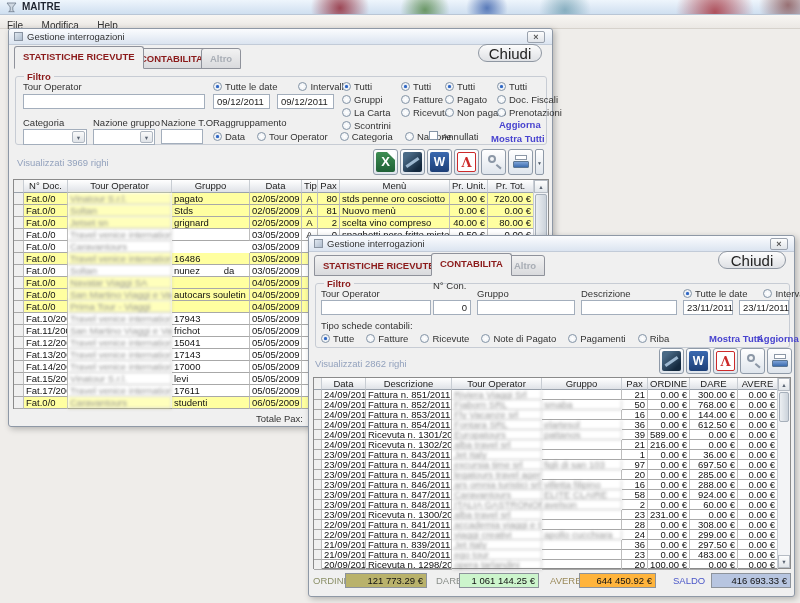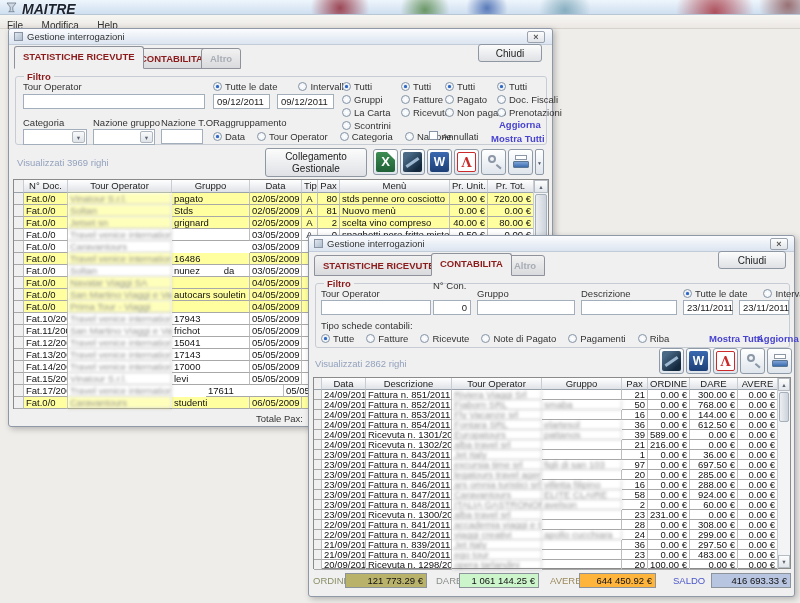--- a/index.html
+++ b/index.html
@@ -10,36 +10,36 @@
   .aerobar { position:absolute; left:0; top:0; width:800px; height:15px;
     background:
       radial-gradient(circle 45px at 340px 8px, rgba(140,30,45,.8), transparent 65%),
       radial-gradient(circle 38px at 425px 10px, rgba(70,125,55,.75), transparent 65%),
       radial-gradient(circle 32px at 487px 8px, rgba(45,85,165,.75), transparent 65%),
       radial-gradient(circle 40px at 565px 10px, rgba(70,130,150,.55), transparent 65%),
       radial-gradient(circle 60px at 715px 12px, rgba(165,45,55,.8), transparent 65%),
       radial-gradient(circle 45px at 788px 5px, rgba(120,60,60,.7), transparent 65%),
       linear-gradient(#eef5fc,#cfdff0);
     border-bottom:1px solid #b9c6d6; }
-  .aerobar .apptitle { position:absolute; left:22px; top:1px; font-size:14px; font-weight:bold; color:#1d2430; text-shadow:0 0 2px #fff;font-style:italic; }
+  .aerobar .apptitle { position:absolute; left:22px; top:1px; font-size:10px; font-weight:bold; color:#1d2430; text-shadow:0 0 2px #fff; }
   .app-ico { position:absolute; left:6px; top:2px; width:11px; height:11px; }
   .menubar { position:absolute; left:0; top:15px; width:800px; height:14px; background:linear-gradient(#f8f6f3,#ebe8e4); border-bottom:1px solid #d6d2cc; }
   .menubar span { display:inline-block; padding:1px 7px 0 7px; font-size:10px; color:#333; }
 
   
   .win { position:absolute; background:#f0f0f0; border:1px solid #8e98a6; border-radius:3px; box-shadow:2px 2px 6px rgba(0,0,0,.25); }
   .wtitle { position:absolute; left:0; top:0; right:0; height:16px; background:linear-gradient(#fbfcfe,#dbe4f0); border-bottom:1px solid #c2cbd8; border-radius:3px 3px 0 0; }
   .wtitle .ttxt { position:absolute; left:18px; top:2px; font-size:9.5px; color:#333; }
   .wtitle .tico { position:absolute; left:5px; top:3px; width:9px; height:9px; border:1px solid #8a94a2; background:linear-gradient(135deg,#dfe7f0,#aebccd); }
   .closebox { position:absolute; top:2px; width:18px; height:12px; background:linear-gradient(#fdfdfd,#e0e4e9); border:1px solid #9aa2ae; border-radius:2px; font-size:9px; line-height:10px; text-align:center; color:#555; font-weight:bold; }
 
   .tab { position:absolute; height:21px; line-height:20px; padding:0 8px; border:1px solid #8f929b; border-bottom:1px solid #8f929b; border-radius:3px 3px 0 0; background:linear-gradient(#f2f2f2,#d9dadd); color:#8b1a1a; font-weight:bold; font-size:9.5px; }
   .tab.active { background:#f0f0f0; border-bottom:1px solid #f0f0f0; z-index:3; height:23px; }
   .tab.disabled { color:#a8adb5; }
-  .btn { position:absolute; background:linear-gradient(#fcfcfc,#dfe1e5); border:1px solid #8f97a2; border-radius:3px; font-size:10px; color:#222; text-align:center; }
+  .btn { position:absolute; background:linear-gradient(#fcfcfc,#dfe1e5); border:1px solid #8f97a2; border-radius:9px; font-size:15px; color:#222; text-align:center; }
 
   fieldset.flt { position:absolute; border:1px solid #c7ccd4; border-radius:3px; }
   fieldset.flt legend { margin-left:8px; padding:0 3px; font-size:9.5px; font-weight:bold; color:#8b1a1a; }
   .lab { position:absolute; font-size:9.5px; color:#333; white-space:nowrap; }
   .tbox { position:absolute; height:15px; background:#fff; border:1px solid #a3aebc; font-size:9.5px; padding:1px 3px; color:#222; white-space:nowrap; }
   .tbox.num { text-align:right; }
   .sel { position:absolute; height:16px; background:#fff; border:1px solid #a3aebc; }
   .sel .arr { position:absolute; right:1px; top:1px; bottom:1px; width:13px; background:linear-gradient(#fafafa,#dfe3e8); border:1px solid #aeb6c0; border-radius:2px; font-size:5.5px; color:#5a6472; text-align:center; line-height:12px; }
   .link { position:absolute; font-size:9.5px; font-weight:bold; color:#4843cf; white-space:nowrap; }
   .status { position:absolute; font-size:9.5px; color:#93a2bd; white-space:nowrap; }
@@ -223,24 +223,20 @@
         <span>Nazione</span>
       </span>
     </div>
 
   <span class="cb" style="left:420px; top:102px;"></span>
   <span class="lab" style="left:433px; top:102px;">Annullati</span>
   <span class="link" style="left:490px; top:90px;">Aggiorna</span>
   <span class="link" style="left:482px; top:104px;">Mostra Tutti</span>
 
   <span class="status" style="left:8px; top:128px;">Visualizzati 3969 righi</span>
-  <div class="btn" style="left:256px; top:119px; width:102px; height:29px; padding-top:2px; line-height:12px;">
-    <div>Collegamento</div>
-    <div>Gestionale</div>
-  </div>
 
   <div class="icbtn" style="left:364px; top:120px;">
       <div class="ic-inner exl">X</div>
     </div>
   <div class="icbtn" style="left:391px; top:120px;">
       <div class="ic-inner rep"></div>
     </div>
   <div class="icbtn" style="left:418px; top:120px;">
       <div class="ic-inner wrd">W</div>
     </div>
@@ -458,21 +454,21 @@
         <div class="gcell al-c" style="width: 16px; line-height: 11px;"></div>
         <div class="gcell al-r" style="width: 22px; line-height: 11px;"></div>
         <div class="gcell al-l" style="width: 110px; line-height: 11px;"></div>
         <div class="gcell al-r" style="width: 38px; line-height: 11px;"></div>
         <div class="gcell al-r" style="width: 46px; line-height: 11px;"></div>
       </div>
       <div class="grow" style="height: 12px;">
         <div class="gcell selc" style="width: 10px; line-height: 11px;"></div>
         <div class="gcell al-l" style="width: 44px; line-height: 11px;">Fat.17/2009</div>
         <div class="gcell al-l blur" style="width: 104px; line-height: 11px;">Travel venice international</div>
-        <div class="gcell al-l" style="width: 78px; line-height: 11px; margin-left: 34px;">17611</div>
+        <div class="gcell al-l" style="width: 78px; line-height: 11px;">17611</div>
         <div class="gcell al-c" style="width: 52px; line-height: 11px;">05/05/2009</div>
         <div class="gcell al-c" style="width: 16px; line-height: 11px;"></div>
         <div class="gcell al-r" style="width: 22px; line-height: 11px;"></div>
         <div class="gcell al-l" style="width: 110px; line-height: 11px;"></div>
         <div class="gcell al-r" style="width: 38px; line-height: 11px;"></div>
         <div class="gcell al-r" style="width: 46px; line-height: 11px;"></div>
       </div>
       <div class="grow hl" style="height: 12px;">
         <div class="gcell selc" style="width: 10px; line-height: 11px;"></div>
         <div class="gcell al-l" style="width: 44px; line-height: 11px;">Fat.0/0</div>

